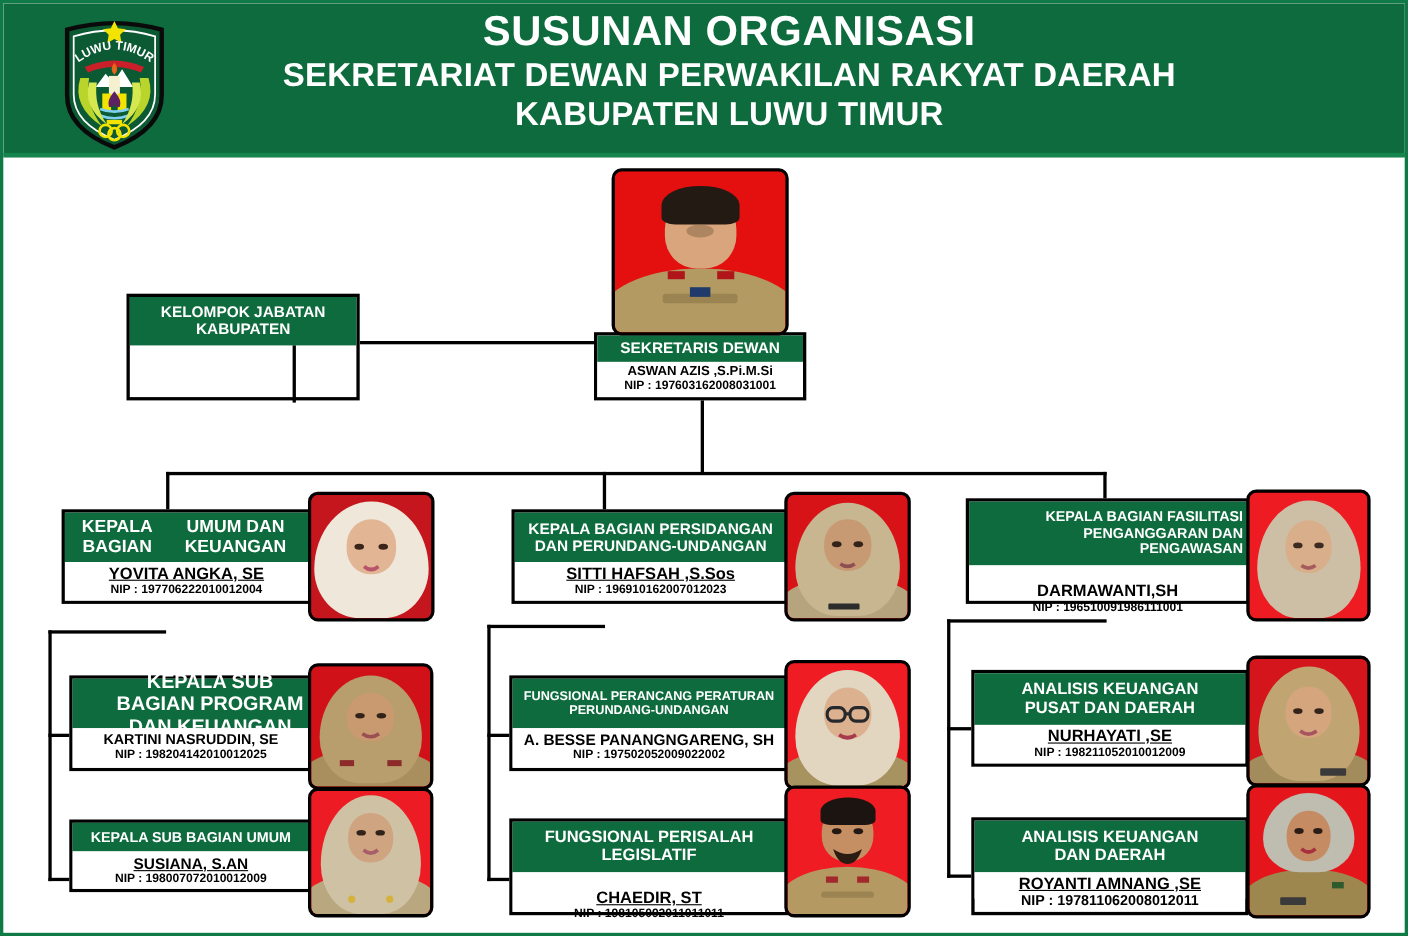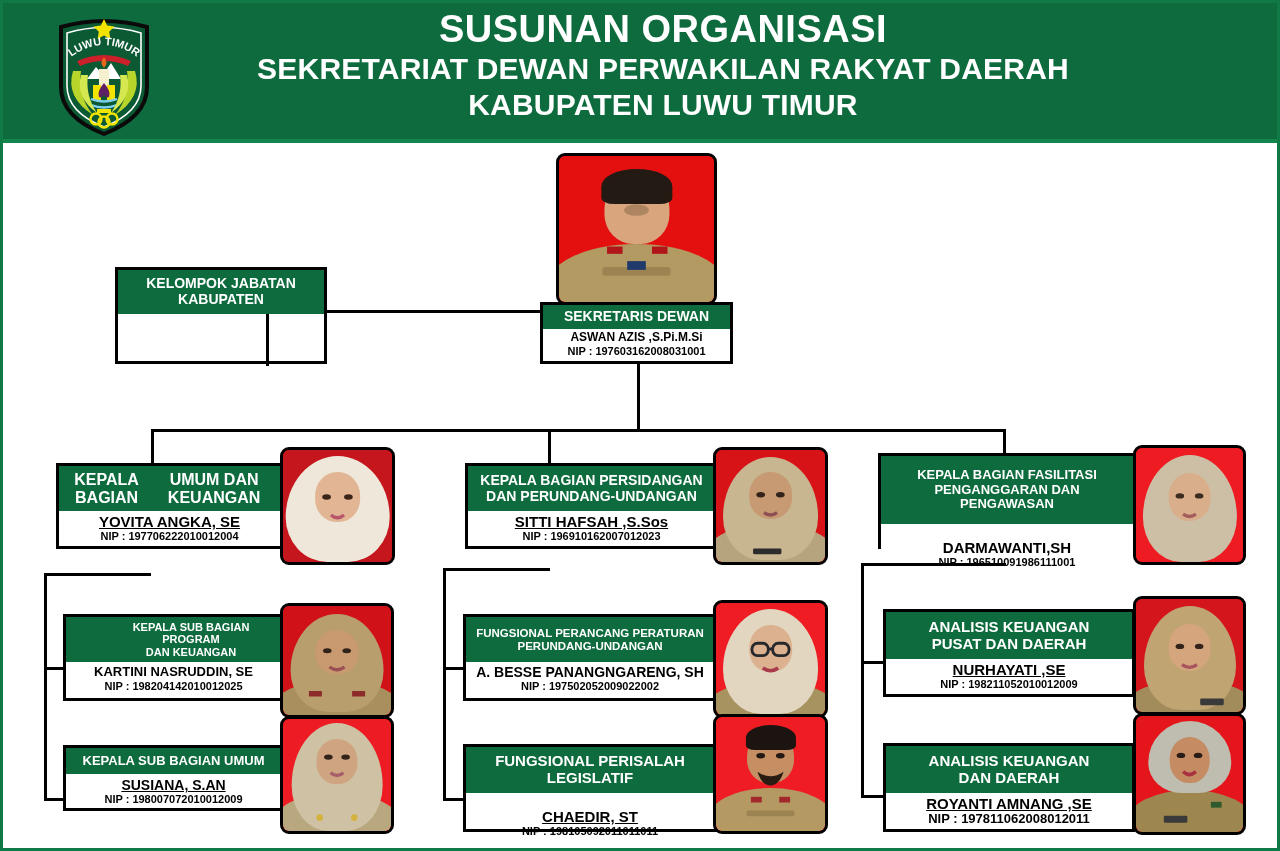--- a/index.html
+++ b/index.html
@@ -337,21 +337,21 @@
         <div class="pf-veil" style="background:#cdbfa6; top:6%; height:94%; width:88%;"></div>
         <div class="pf-face" style="top:22%; height:42%; width:40%; background:#d9ae8a;"></div>
         <svg viewBox="0 0 100 100" preserveAspectRatio="none" style="position:absolute;left:0;top:0;width:100%;height:100%">
           <ellipse cx="41" cy="42" rx="4" ry="2.3" fill="#3b2b20"></ellipse>
           <ellipse cx="59" cy="42" rx="4" ry="2.3" fill="#3b2b20"></ellipse>
           <path d="M44 58 q6 4 12 0" stroke="#a45c5c" stroke-width="3" fill="none"></path>
         </svg>
       </div>
     </div>
     <div class="node" style="left:875px; top:310px; width:258px; height:96px;">
-      <div class="bar" style="height:68px; font-size:13px; flex-direction:column;">
+      <div class="bar" style="height:58px; font-size:13px; flex-direction:column;align-items:flex-end;">
         <div>KEPALA BAGIAN FASILITASI</div>
         <div>PENGANGGARAN DAN</div>
         <div>PENGAWASAN</div>
       </div>
       <div class="body" style="height:32px; padding-top:15px;">
         <div class="pname" style="font-size:15px; text-decoration:none;">DARMAWANTI,SH</div>
         <div class="pnip" style="font-size:11px;">NIP : 196510091986111001</div>
       </div>
     </div>
 
@@ -364,21 +364,21 @@
         <svg viewBox="0 0 100 100" preserveAspectRatio="none" style="position:absolute;left:0;top:0;width:100%;height:100%">
           <ellipse cx="41" cy="41" rx="4" ry="2.3" fill="#32231a"></ellipse>
           <ellipse cx="59" cy="41" rx="4" ry="2.3" fill="#32231a"></ellipse>
           <path d="M43 56 q7 5 14 0" stroke="#9a4f55" stroke-width="3" fill="none"></path>
           <rect x="24" y="78" width="12" height="5" fill="#8d2b2b"></rect>
           <rect x="64" y="78" width="12" height="5" fill="#8d2b2b"></rect>
         </svg>
       </div>
     </div>
     <div class="node" style="left:60px; top:471px; width:221px; height:87px;">
-      <div class="bar" style="height:45px; font-size:11px; flex-direction:column;padding-left:38px;">
+      <div class="bar" style="height:45px; font-size:18px; flex-direction:column;padding-left:38px;">
         <div>KEPALA SUB BAGIAN PROGRAM</div>
         <div>DAN KEUANGAN</div>
       </div>
       <div class="body" style="height:36px; padding-top:3px;">
         <div class="pname" style="font-size:13px; text-decoration:none;">KARTINI NASRUDDIN, SE</div>
         <div class="pnip" style="font-size:11px;">NIP : 198204142010012025</div>
       </div>
     </div>
 
     <div class="photo" style="left:277px; top:573px; width:114px; height:118px;">

